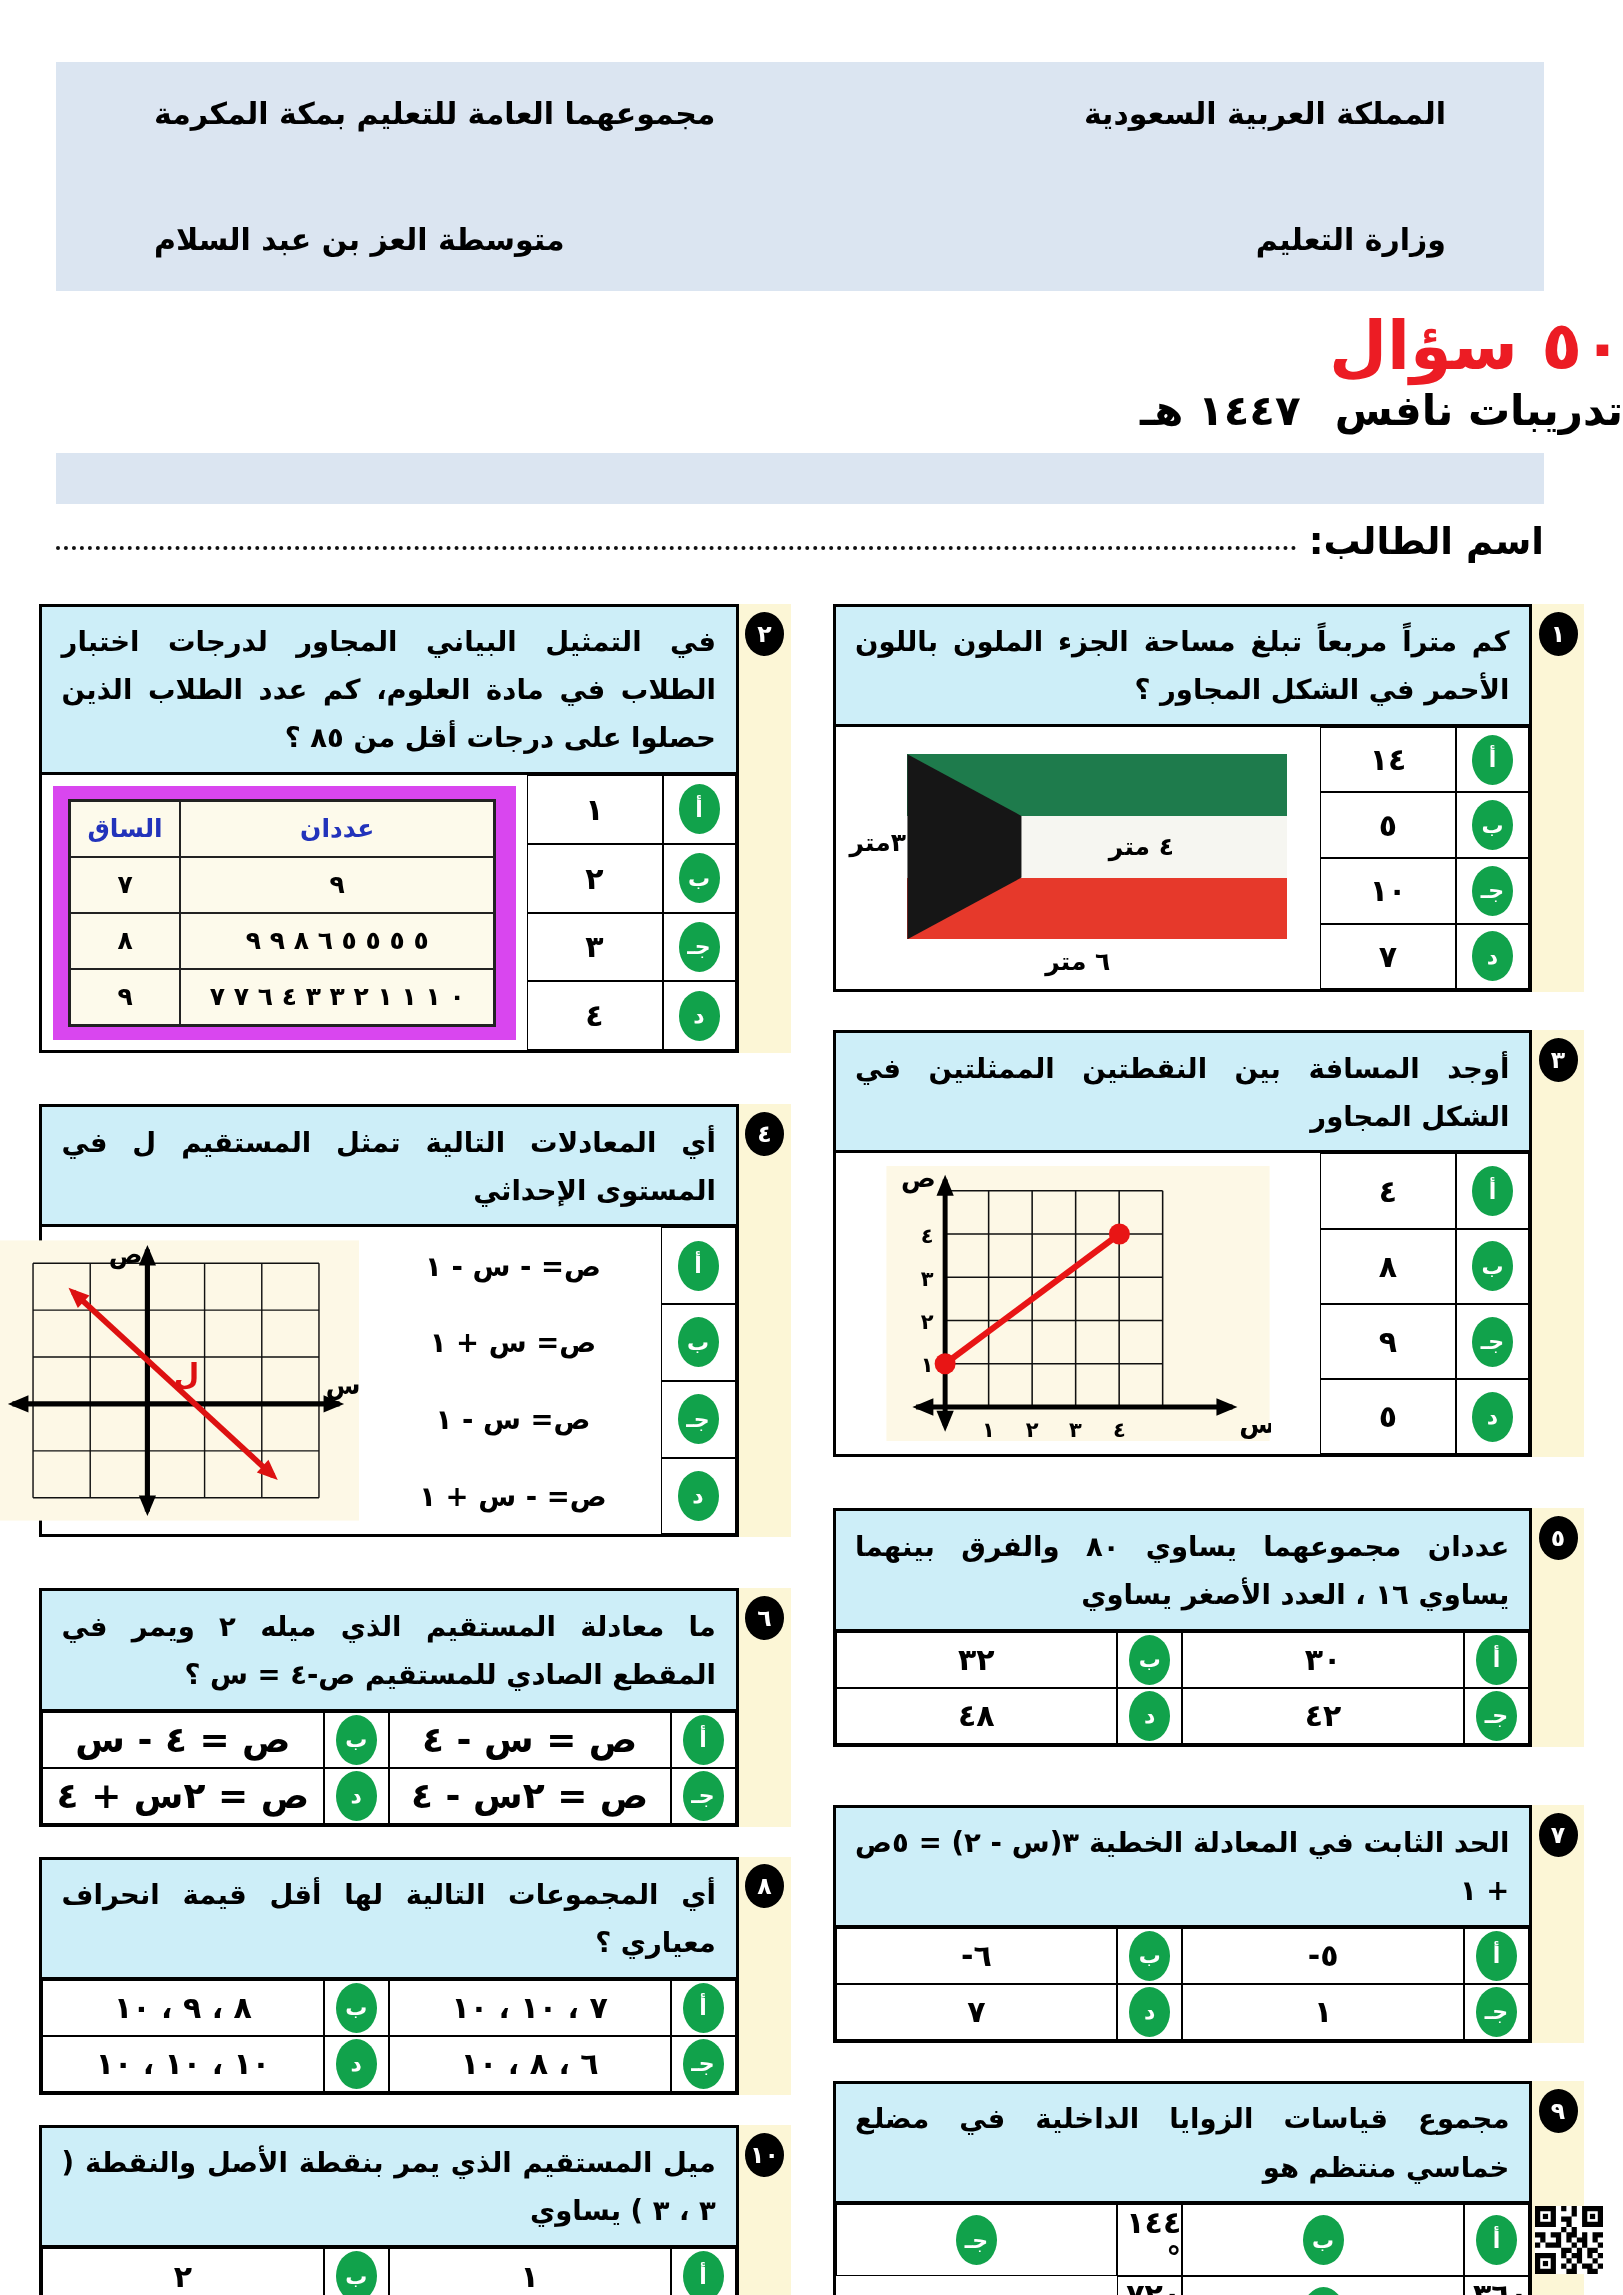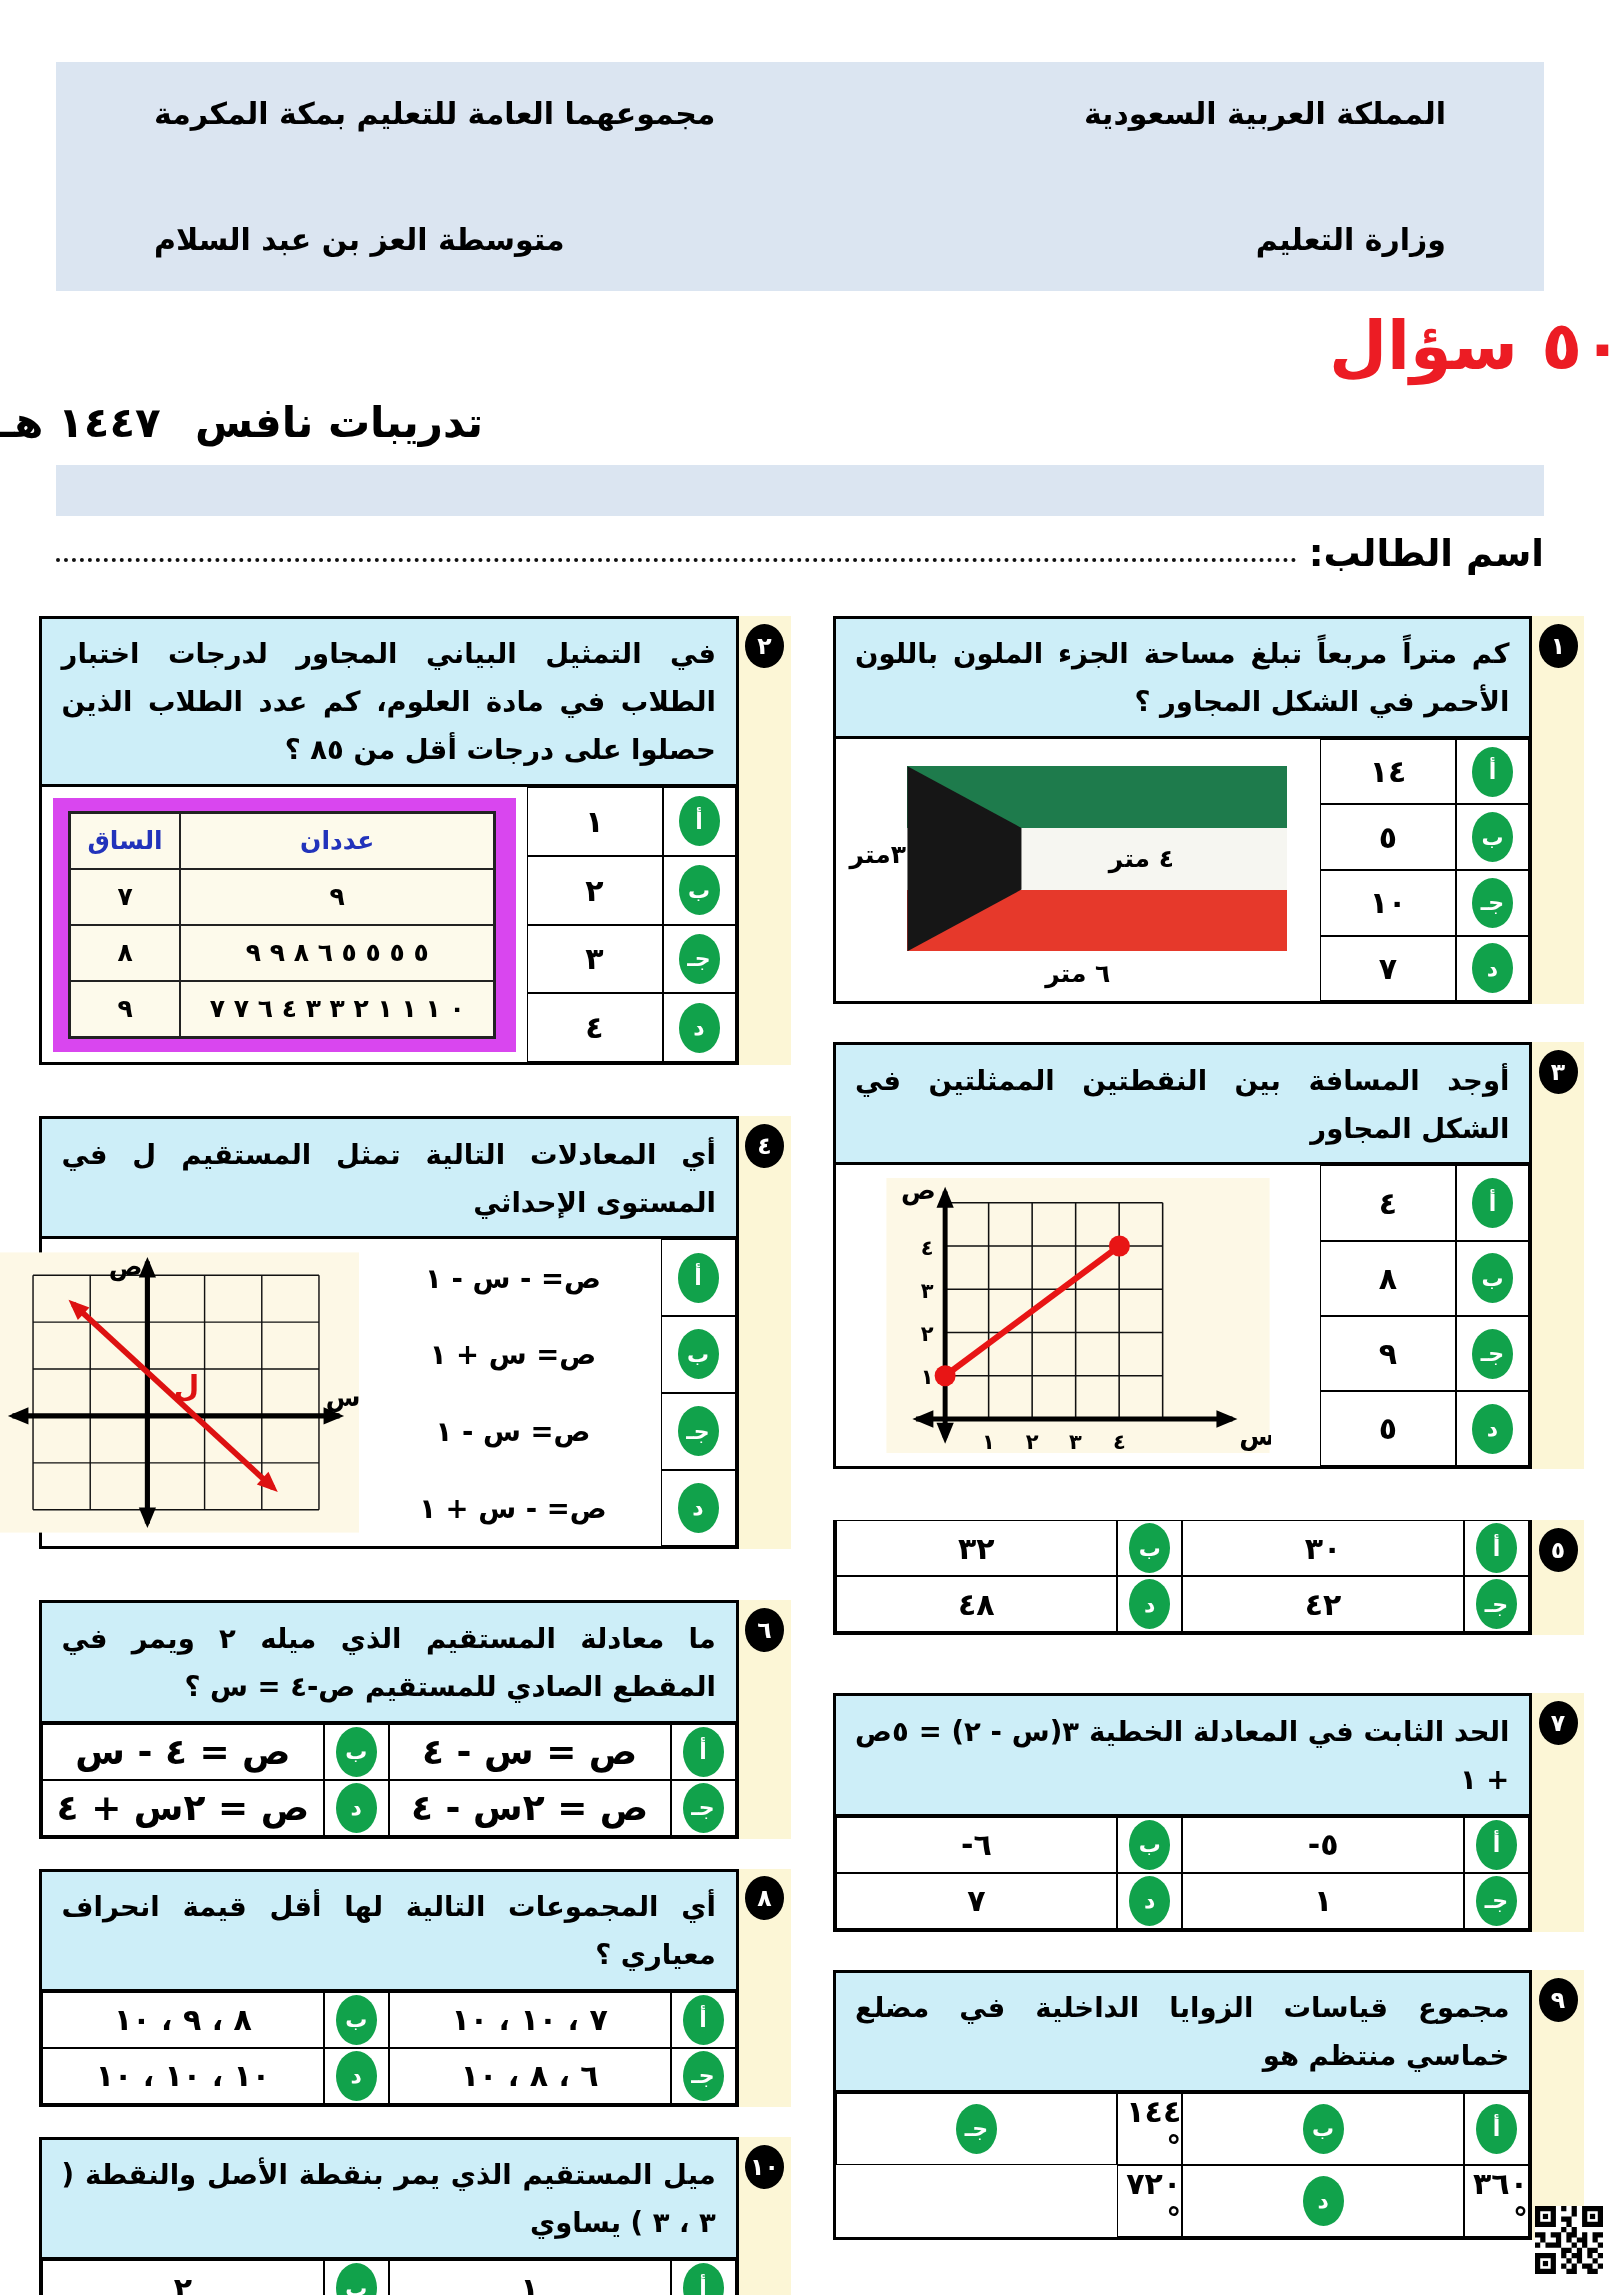--- a/index.html
+++ b/index.html
@@ -3,21 +3,21 @@
 <meta charset="utf-8">
 <style>
   html,body{margin:0;padding:0;background:#888;}
   .page{width:1623px;height:2295px;position:relative;background:#fff;overflow:hidden;
         direction:rtl;font-family:"DejaVu Sans","Liberation Sans",sans-serif;color:#000;margin:0 auto;}
   
   .hdr{margin:62px 79px 0 56px;background:#dbe5f1;height:229px;box-sizing:border-box;
        display:flex;flex-direction:column;justify-content:space-between;padding:34px 98px;}
   .hrow{display:flex;justify-content:space-between;font-size:30px;font-weight:bold;}
   .title1{margin-top:15.7px;text-align:right;font-size:67px;font-weight:900;color:#ec1c24;}
-  .title2{margin-top:13px;text-align:left;font-size:42px;font-weight:800;}
+  .title2{margin-top:1px;text-align:right;font-size:42px;font-weight:800;}
   .title2 .yr{margin-right:19.6px;display:inline-block;}
   .band{height:51px;background:#dbe5f1;margin:18.3px 79px 0 56px;}
   .student{display:flex;align-items:flex-start;margin:15.7px 79px 0 56px;font-size:37px;font-weight:bold;}
   .leader{flex:1;border-bottom:4.6px dotted #111;height:26px;margin:0 11.8px 7.9px 0;}
   
   .qs{display:flex;gap:42px;margin:41px 39px 0 39px;align-items:flex-start;}
   .col{flex:1;min-width:0;display:flex;flex-direction:column;}
   .q{display:flex;}
   .strip{width:52px;background:#fcf6d6;display:flex;justify-content:center;align-items:flex-start;
          padding-top:7.9px;flex-shrink:0;}
@@ -201,20 +201,21 @@
             </div>
           </div>
         </div>
       </div>
 
       <div class="q mb3">
         <div class="strip">
             <div class="qn">٥</div>
           </div>
         <div class="qm">
+          <div class="qh">عددان مجموعهما يساوي ٨٠ والفرق بينهما يساوي ١٦ ، العدد الأصغر يساوي</div>
           <div class="t22">
             <div class="c">
                 <span class="circ">أ</span>
               </div>
             <div class="c vc">٣٠</div>
             <div class="c">
                 <span class="circ">ب</span>
               </div>
             <div class="c vc">٣٢</div>
             <div class="c">

